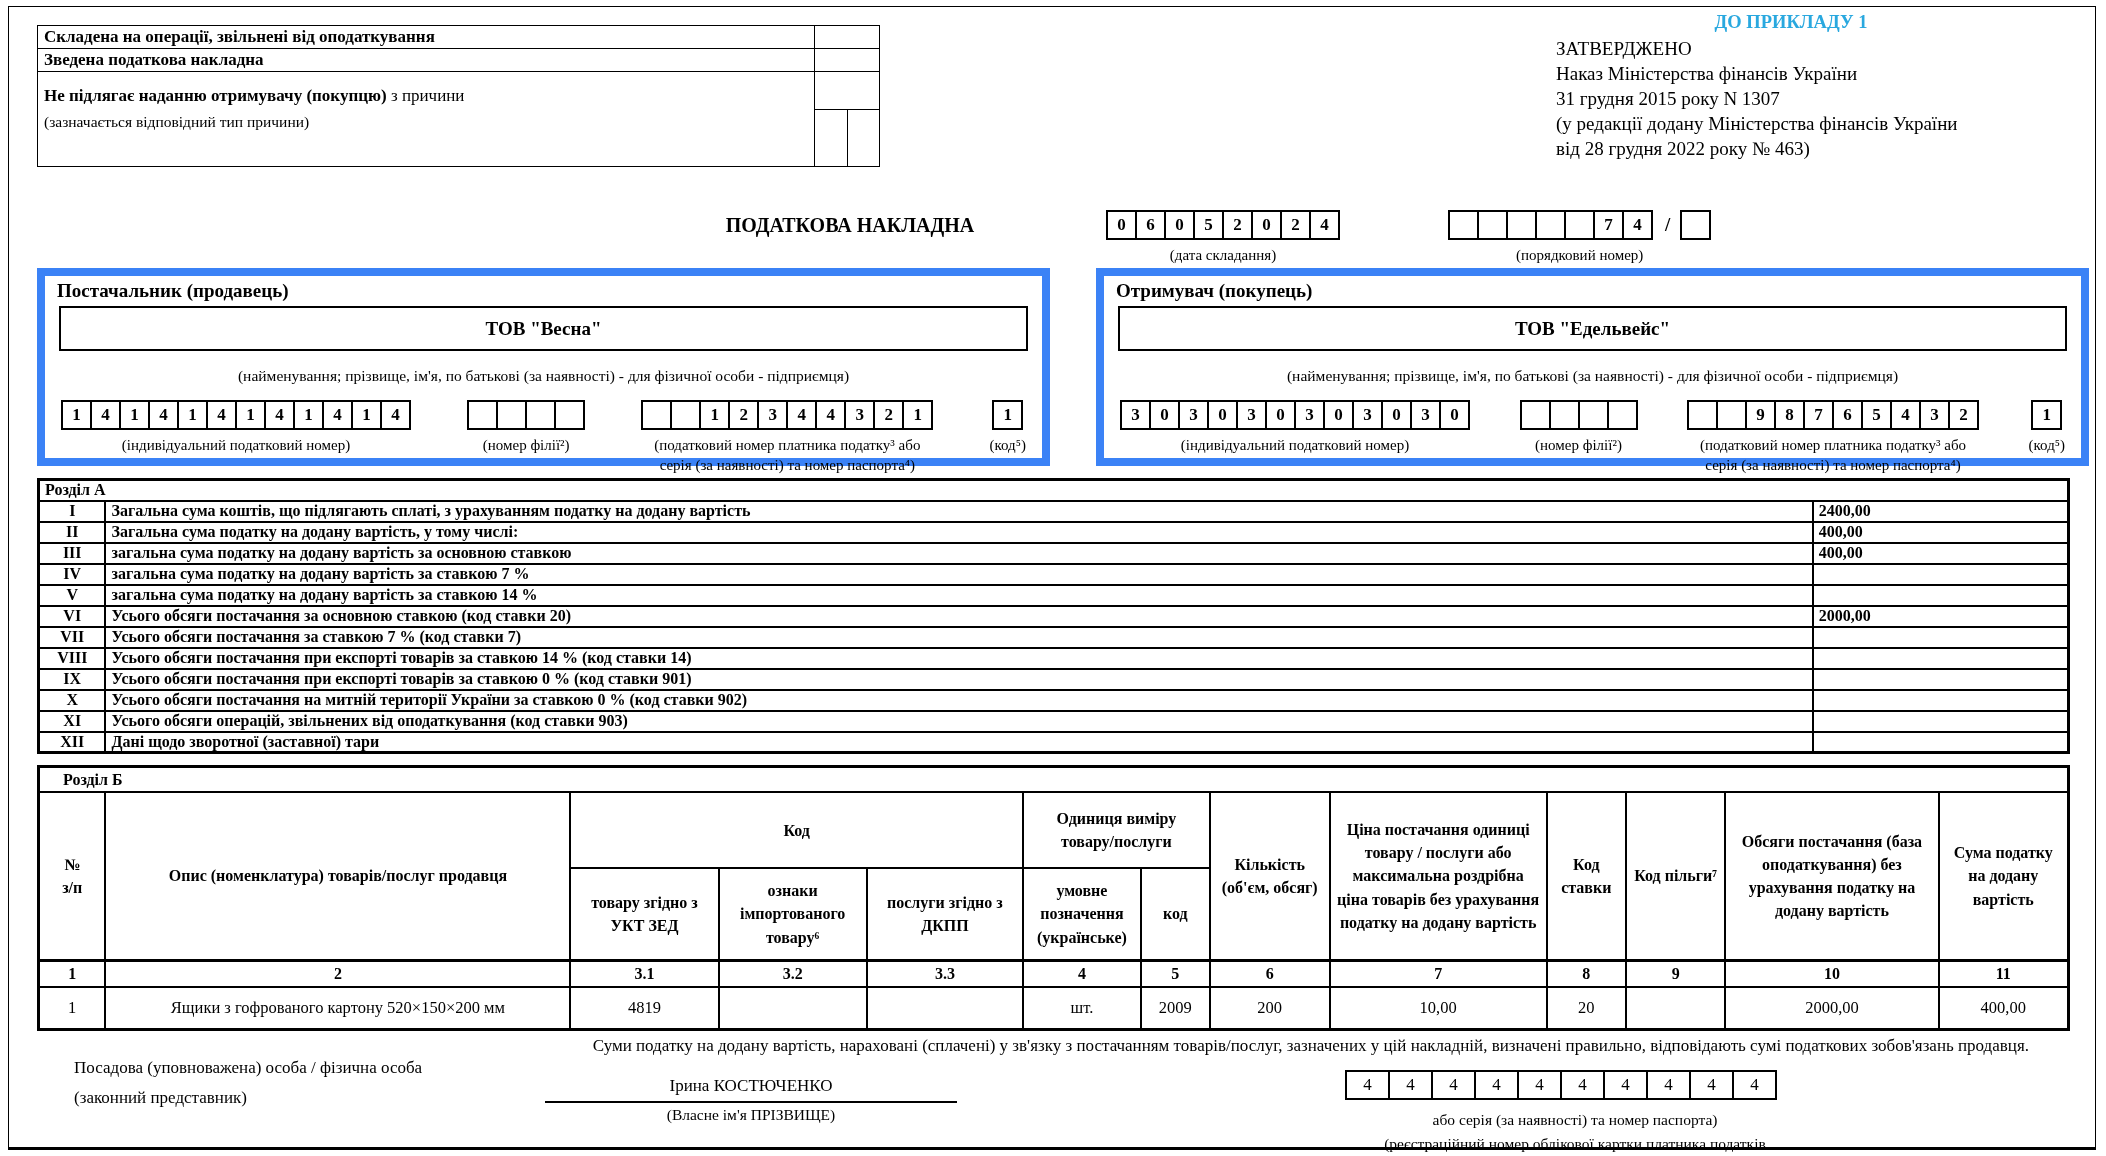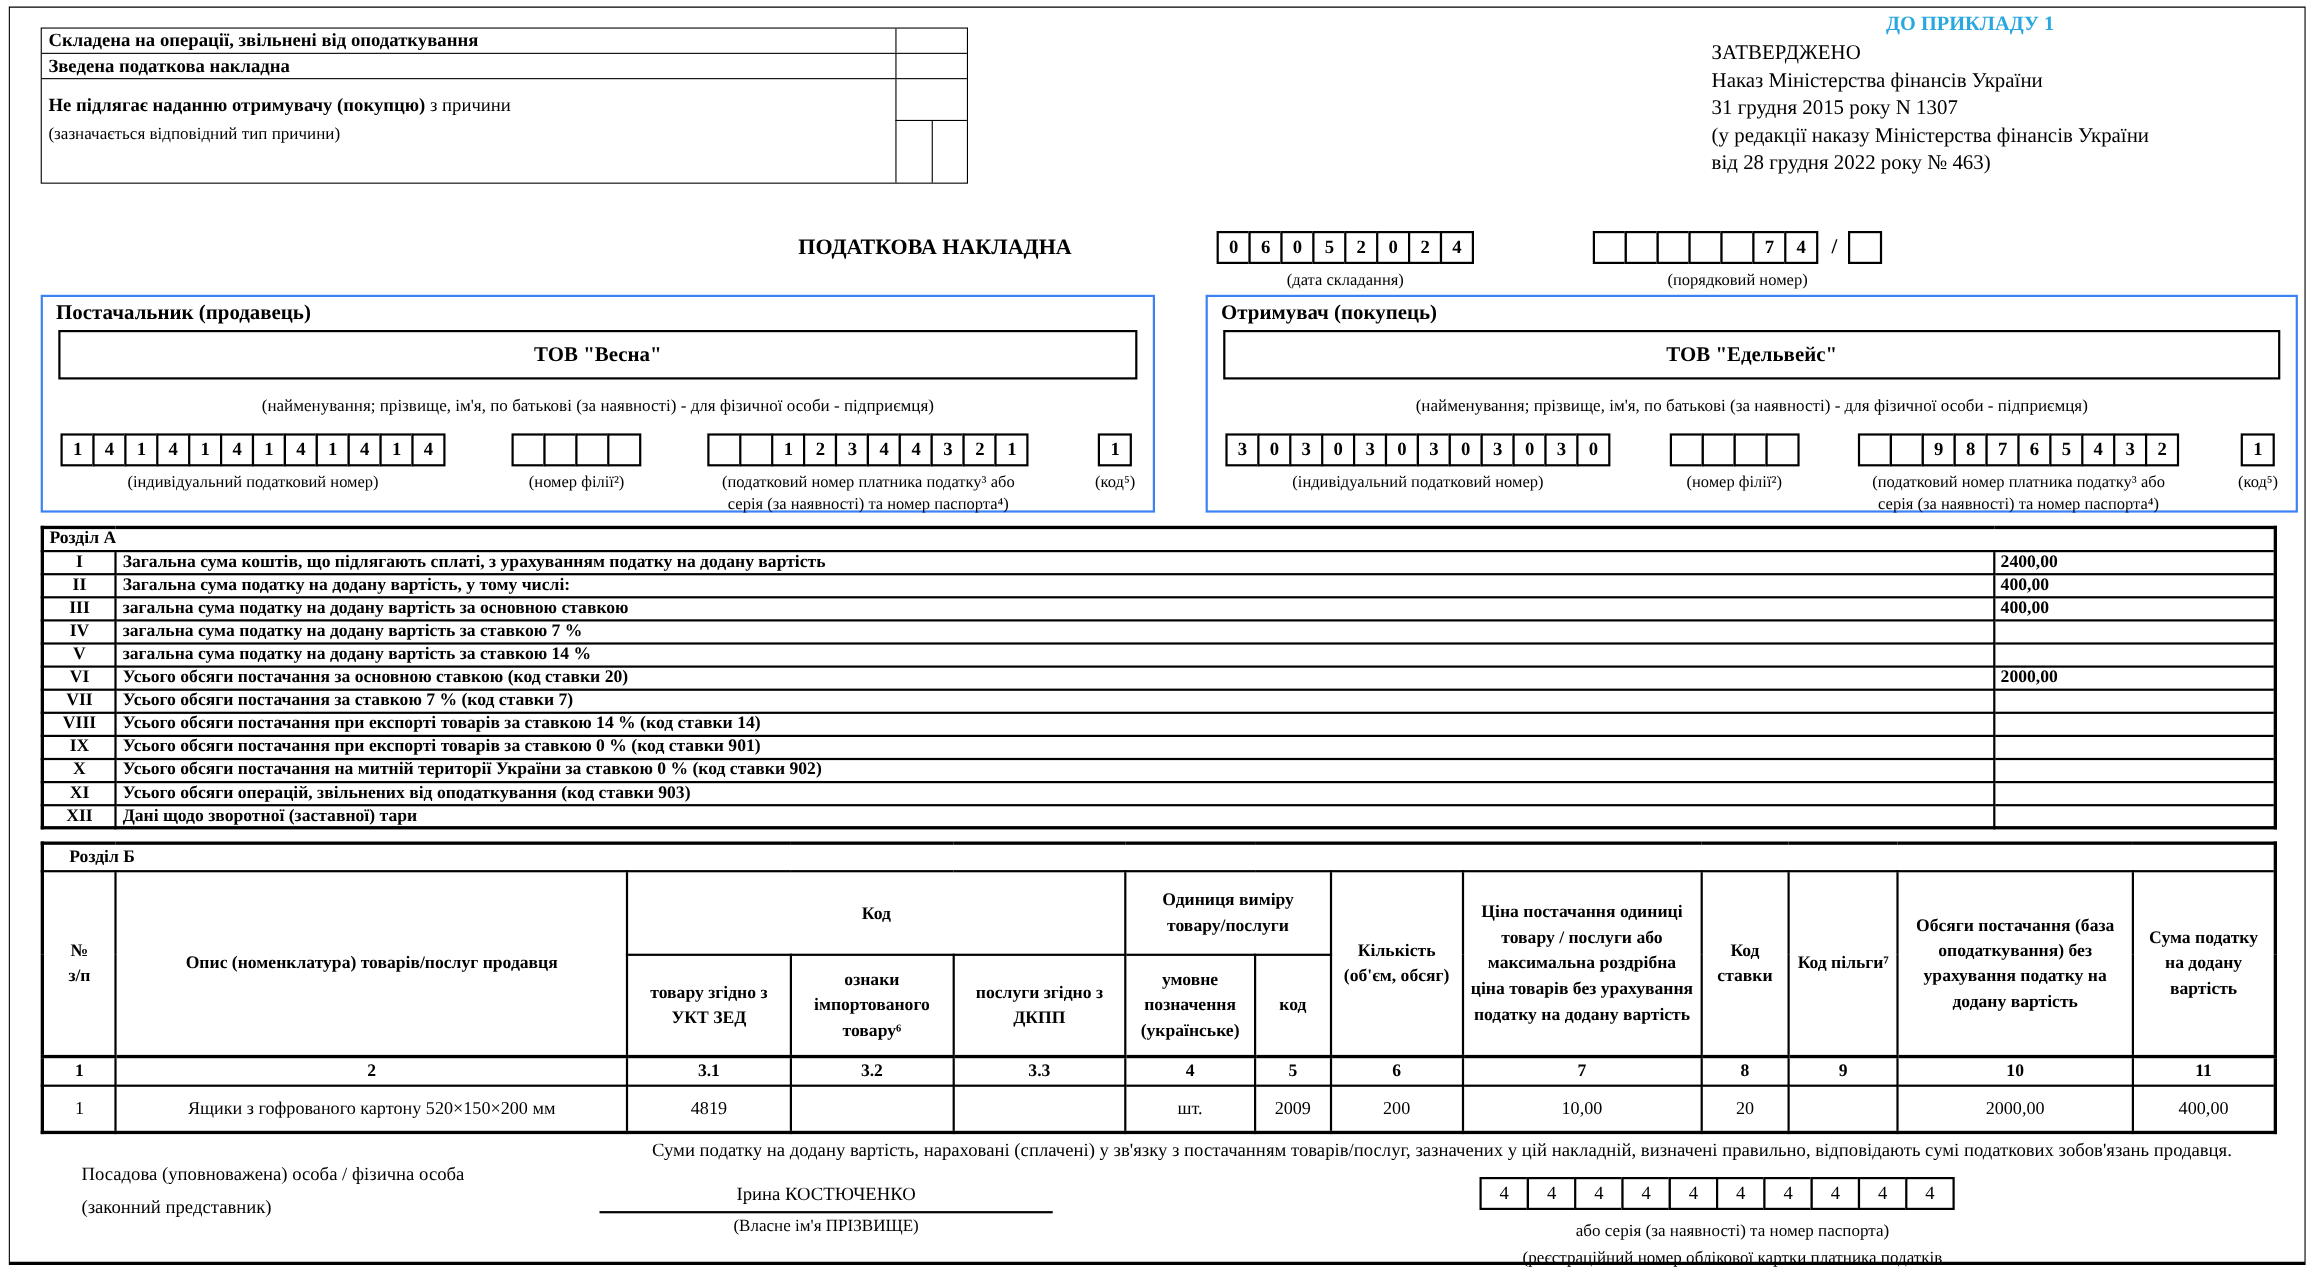--- a/index.html
+++ b/index.html
@@ -40,21 +40,21 @@
     font-weight: bold; font-size: 17px; background: #fff; }
   .cell:first-child { margin-left: 0; }
   .cell-group { display: flex; flex-direction: column; align-items: center; }
   .group-label { font-size: 15px; margin-top: 5px; text-align: center; line-height: 1.35; }
   .date-block { position: absolute; left: 1106px; top: 210px; }
   .serial-block { position: absolute; left: 1448px; top: 210px; }
   .serial-row { display: flex; align-items: center; position: relative; }
   .slash { margin: 0 12px; font-weight: bold; font-size: 19px; }
 
   
-  .panel { position: absolute; top: 268px; height: 198px; border: 2px solid #3b82f6; background: #fff; }
+  .panel { position: absolute; top: 268px; height: 198px; border: 8px solid #3b82f6; background: #fff; }
   .panel.seller { left: 37px; width: 1013px; }
   .panel.buyer  { left: 1096px; width: 993px; }
   .panel-header { font-weight: bold; font-size: 19px; padding: 4px 0 0 12px; }
   .name-box { border: 2px solid #000; margin: 4px 14px 0 14px; height: 45px;
     display: flex; align-items: center; justify-content: center; font-weight: bold; font-size: 19px; }
   .name-caption { text-align: center; font-size: 15.5px; margin-top: 16px; }
   .panel-cells { display: flex; justify-content: space-between; padding: 0 16px; margin-top: 15px; }
 
   
   .tbl { position: absolute; left: 37px; width: 2033px; border-collapse: collapse;
@@ -112,21 +112,21 @@
       </div>
     </div>
   </div>
 </div>
 
 <div class="corner-note" style="color:#29A8DF;">ДО ПРИКЛАДУ 1</div>
 <div class="approval">
   <div>ЗАТВЕРДЖЕНО</div>
   <div>Наказ Міністерства фінансів України</div>
   <div>31 грудня 2015 року N 1307</div>
-  <div>(у редакції наказу Міністерства фінансів України</div>
+  <div>(у редакції додану Міністерства фінансів України</div>
   <div>від 28 грудня 2022 року № 463)</div>
 </div>
 
 <div class="doc-title">ПОДАТКОВА НАКЛАДНА</div>
 
 <div class="date-block cell-group">
   <div class="cells">
       <span class="cell">0</span>
       <span class="cell">6</span>
       <span class="cell">0</span>

